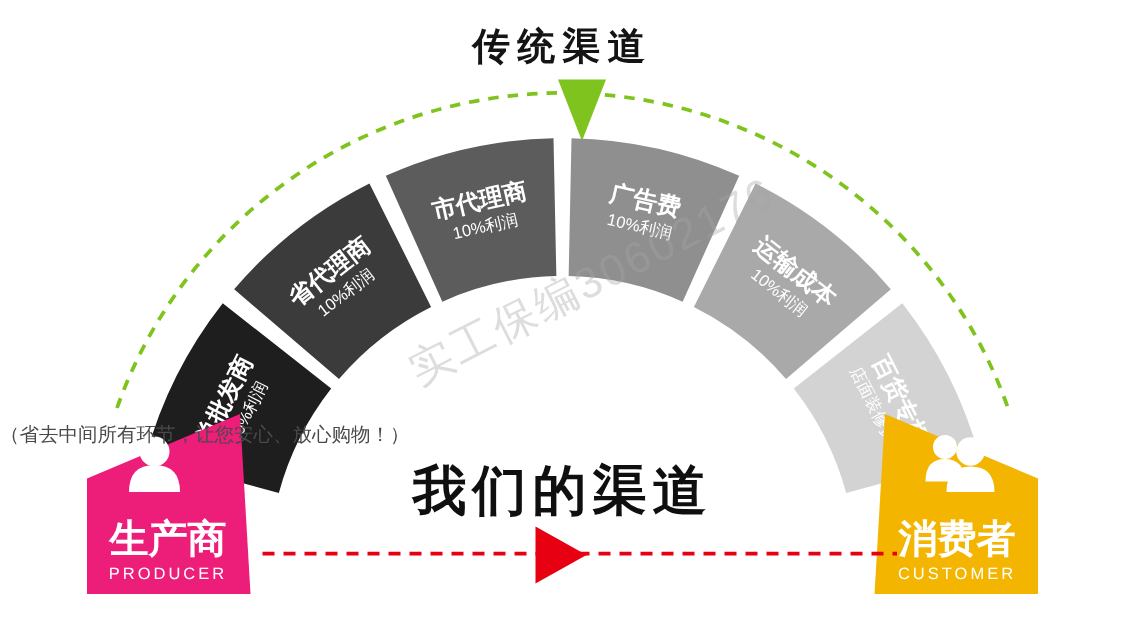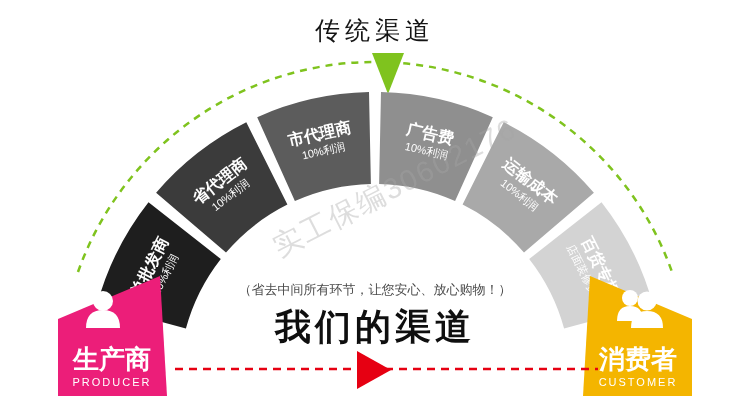--- a/index.html
+++ b/index.html
@@ -1,24 +1,24 @@
 <!DOCTYPE html>
 <html><head>
 <meta charset="utf-8">
 <style>
   *{margin:0;padding:0;box-sizing:border-box}
   html,body{width:750px;height:413px;background:#fff;overflow:hidden;
     font-family:"Liberation Sans","DejaVu Sans",sans-serif}
   .stage{position:relative;width:750px;height:413px;background:#fff;overflow:hidden}
   svg#gfx{position:absolute;left:0;top:0}
   .title-top{position:absolute;top:14px;left:0;width:100%;text-align:center;
-    font-size:25px;font-weight:normal;letter-spacing:5px;color:#141414}
+    font-size:25px;font-weight:bold;letter-spacing:5px;color:#141414}
   .center-line1{position:absolute;top:251px;left:0;width:100%;text-align:center;
     font-size:19px;font-weight:bold;letter-spacing:1px;color:#2b2b2b}
-  .center-line2{position:absolute;top:281px;left:0;width:100%;text-align:center;
+  .center-line2{position:absolute;top:281px;left:0;width:100%;
     font-size:13px;color:#4a4a4a}
   .title-bottom{position:absolute;top:303px;left:0;width:100%;text-align:center;
     font-size:36px;font-weight:bold;letter-spacing:4px;color:#0f0f0f}
   .watermark{position:absolute;top:168px;left:225px;width:340px;text-align:center;
     font-size:29px;letter-spacing:2px;color:rgba(165,165,165,0.38);
     transform:rotate(-27deg);pointer-events:none;white-space:nowrap}
   .seg-name{font-size:16px;font-weight:bold;fill:#fff;text-anchor:middle}
   .seg-sub{font-size:11px;fill:#fff;text-anchor:middle}
   .block-label{font-size:26px;font-weight:bold;fill:#fff;text-anchor:middle}
   .block-sublabel{font-size:11px;fill:#fff;text-anchor:middle;letter-spacing:2px}

